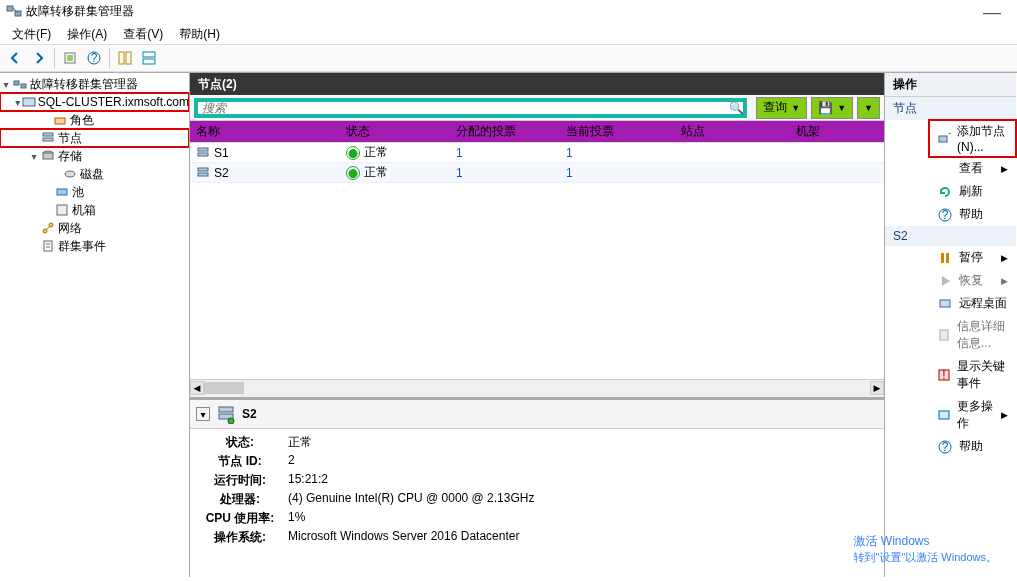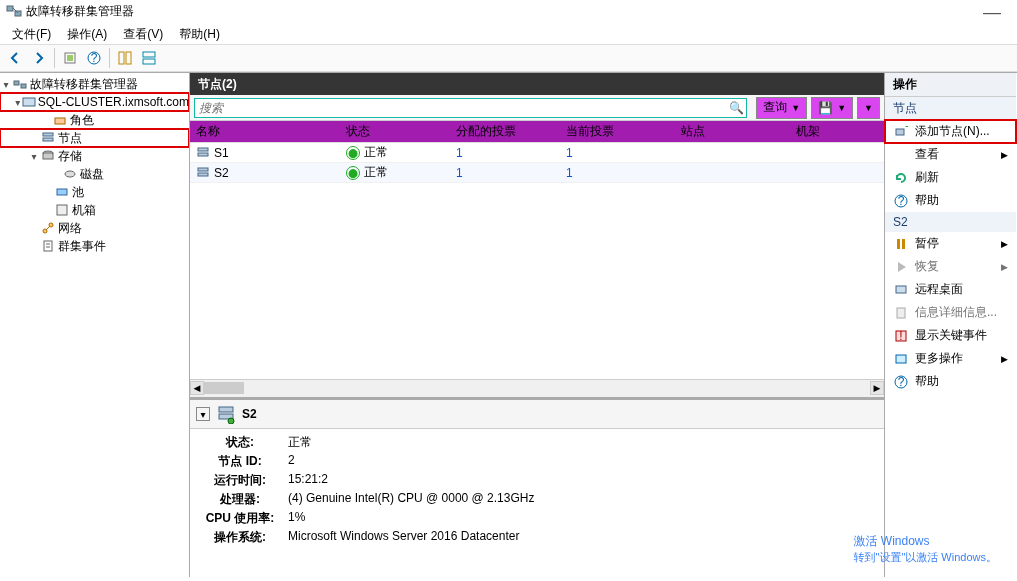--- a/index.html
+++ b/index.html
@@ -12,22 +12,22 @@
 .toolbar .sep { width: 1px; height: 20px; background: #ccc; margin: 0 2px; }
 .tool-btn { width: 22px; height: 22px; display: flex; align-items: center; justify-content: center; border: 1px solid transparent; }
 .main { display: flex; height: 505px; border-top: 1px solid #aaa; }
 .tree { width: 190px; border-right: 1px solid #aaa; overflow: hidden; padding-top: 2px; }
 .tree-item { display: flex; align-items: center; height: 18px; padding: 1px 0; white-space: nowrap; }
 .tree-item .twisty { width: 12px; text-align: center; font-size: 10px; color: #555; }
 .tree-item .ticon { width: 16px; height: 16px; margin-right: 2px; display:inline-flex; align-items:center; justify-content:center;}
 .center { width: 695px; display: flex; flex-direction: column; border-right: 1px solid #aaa; }
 .center-header { background: #353535; color: #fff; height: 22px; display: flex; align-items: center; padding: 0 8px; font-weight: bold; }
 .search-row { display: flex; align-items: center; height: 26px; border-bottom: 1px solid #ccc; padding: 2px 4px; gap: 4px; background:#f7f7f7;}
-.search-row input { flex: 1; height: 20px; border: 1px solid #14b8a6; font-style: italic; color: #888; padding: 0 4px; }
-.dd-btn { height: 22px; border: 1px solid #888; background: #d946ef; display: flex; align-items: center; padding: 0 6px; gap: 4px; }
+.search-row input { flex: 1; height: 20px; border: 4px solid #14b8a6; font-style: italic; color: #888; padding: 0 4px; }
+.dd-btn { height: 22px; border: 1px solid #888; background: #84cc16; display: flex; align-items: center; padding: 0 6px; gap: 4px; }
 .dd-btn .caret { font-size: 9px; }
 .grid-head { display: flex; height: 22px; border-bottom: 1px solid #ddd; background: #a21caf; }
 .grid-head div, .grid-row div { padding: 2px 6px; overflow: hidden; white-space: nowrap; }
 .col-name { width: 150px; } .col-state { width: 110px; } .col-vote1 { width: 110px; } .col-vote2 { width: 115px; } .col-site { width: 115px; } .col-rack { width: 80px; }
 .grid-body { flex: 1; overflow: auto; }
 .grid-row { display: flex; height: 20px; align-items: center; border-bottom: 1px solid #f0f0f0; }
 .grid-row .col-name { display: flex; align-items: center; gap: 4px; }
 .grid-row .col-state { display: flex; align-items: center; gap: 4px; }
 .state-ok { width: 14px; height: 14px; border-radius: 50%; border: 1px solid #2a2; display:inline-flex; align-items:center; justify-content:center; color:#2a2; font-size:9px; }
 .vote { color: #15c; }
@@ -37,21 +37,21 @@
 .detail { height: 180px; border-top: 3px solid #aaa; display:flex; flex-direction:column;}
 .detail-head { display:flex; align-items:center; gap:6px; padding:4px 6px; background:#f5f5f5; border-bottom:1px solid #ccc;}
 .detail-head .collapse{width:14px;height:14px;border:1px solid #888; display:flex;align-items:center;justify-content:center;font-size:10px;}
 .detail-body { flex:1; overflow:auto;}
 .detail-body table { border-collapse: collapse; margin: 4px 8px; font-family: "SimSun", monospace; }
 .detail-body td { padding: 1px 6px 1px 0; vertical-align: top; white-space: nowrap; }
 .detail-body td.k { width: 90px; font-weight:bold;text-align:center;}
 .actions { width: 131px; display:flex; flex-direction:column; background:#fff;}
 .actions-title { background:#eef2f6; padding:3px 8px; font-weight:bold; border-bottom:1px solid #ccc;}
 .action-group-title { background:#eef3fa; padding:3px 8px; color:#1a3e6e;}
-.action-item { display:flex; align-items:center; gap:6px; padding:3px 8px; }
+.action-item { display:flex; align-items:center; gap:6px; padding:3px 8px;margin-left:44px; }
 .action-item.disabled{color:#737373;}
 .action-item .aicon{width:16px;height:16px; display:inline-flex;align-items:center;justify-content:center;}
 .close-x { position:absolute; top:2px; right:16px; font-size:18px; color:#555;}
 .hl-red { outline: 2px solid #d00; outline-offset: -1px; }
 .watermark { position:absolute; right:20px; bottom:16px; color:#3b82f6; font-size:15px; }
 .watermark small{font-size:11px; display:block;}
 svg { display:block; }
 </style>
 </head>
 <body>

